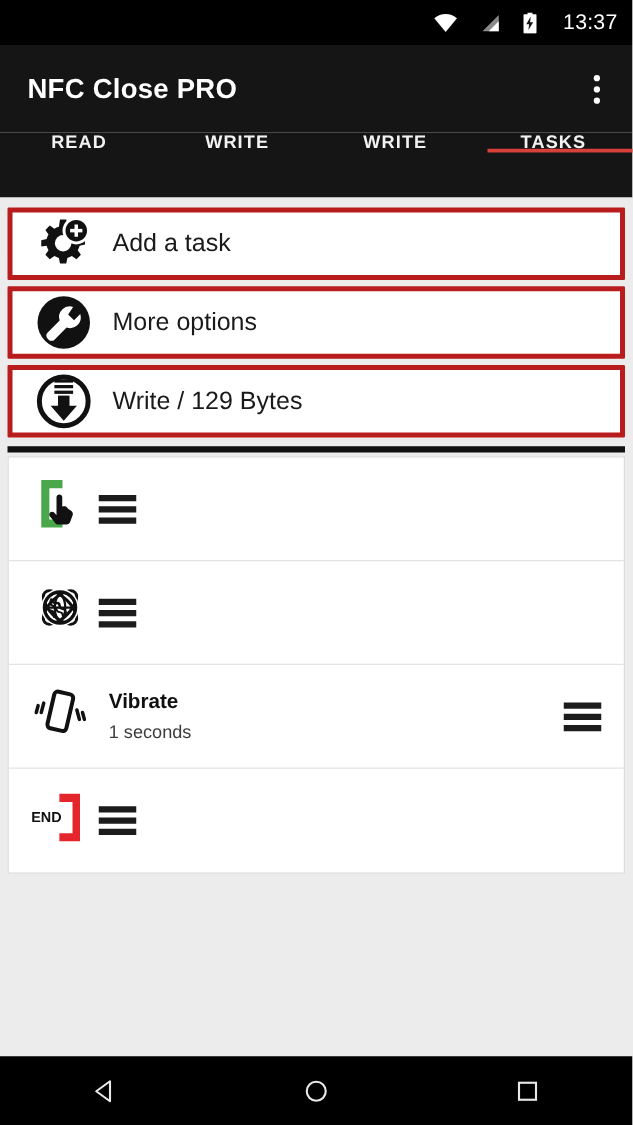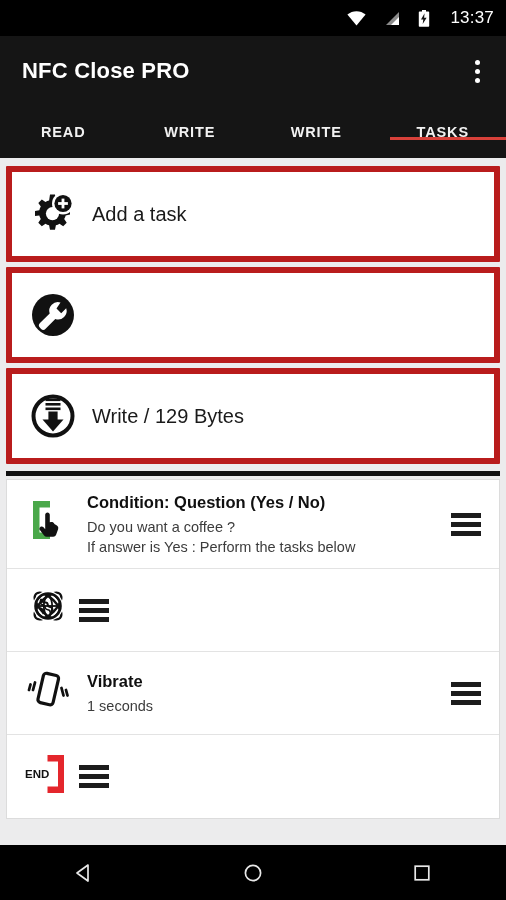--- a/index.html
+++ b/index.html
@@ -24,38 +24,38 @@
   .appbar {
     background:#151515; flex:0 0 70px;
     display:flex; align-items:center; justify-content:space-between;
     padding:0 22px;
   }
   .app-title { color:#fff; font-size:22px; font-weight:bold; letter-spacing:.2px; }
   .overflow { display:flex; flex-direction:column; gap:4px; padding:6px 4px; cursor:pointer; }
   .dot { width:5px; height:5px; border-radius:50%; background:#fff; }
 
   
-  .tabs { background:#151515; flex:0 0 52px; display:flex; align-items:center; }
+  .tabs { background:#151515; flex:0 0 52px; display:flex; align-items:flex-start; }
   .tab {
     flex:1; display:flex; align-items:center; justify-content:center;
     color:#f2f2f2; font-size:14.5px; font-weight:bold; letter-spacing:.9px;
     position:relative; cursor:pointer;
   }
   .tab.active::after {
     content:""; position:absolute; left:8%; right:-2%; bottom:0;
     height:3px; background:#d8413a;
   }
 
   
   .content { flex:1 1 auto; background:#ececed; overflow:hidden; }
 
   .card {
-    background:#fff; border:6px solid #b91c1c;
+    background:#fff; border:4px solid #b91c1c;
     margin:5px 6px; border-radius:1px;
-    display:flex; align-items:center; height:96px;
+    display:flex; align-items:center; height:58px;
     padding-left:14px; cursor:pointer;
   }
   .card:first-child { margin-top:8px; }
   .card-icon { width:54px; height:54px; flex:0 0 54px; display:flex; align-items:center; justify-content:center; }
   .card-label { font-size:20px; color:#1a1a1a; margin-left:12px; }
 
   .thick-sep { height:5px; background:#111; margin:7px 6px 0 6px; }
 
   .tasklist { background:#fff; border:1px solid #dcdcdc; margin:3px 6px 0 6px; }
   .task {
@@ -147,20 +147,21 @@
       <span class="card-label">Add a task</span>
     </div>
 
     <div class="card">
       <span class="card-icon">
         <svg width="48" height="48" viewBox="0 0 48 48">
           <circle cx="24" cy="24" r="21" fill="#111"></circle>
           <path d="M31.5 11.5a8.6 8.6 0 0 0-10.8 10.9L11 32.1a3.3 3.3 0 0 0 0 4.7l.9.9a3.3 3.3 0 0 0 4.7 0l9.7-9.7a8.6 8.6 0 0 0 10.9-10.8l-5 5-4.7-4.7z" fill="#fff"></path>
         </svg>
       </span>
+      <span class="card-label">More options</span>
     </div>
 
     <div class="card">
       <span class="card-icon">
         <svg width="50" height="50" viewBox="0 0 50 50">
           <circle cx="25" cy="25" r="19.5" fill="none" stroke="#111" stroke-width="4"></circle>
           <rect x="17.5" y="7.5" width="15" height="2.6" fill="#111"></rect>
           <rect x="17.5" y="12" width="15" height="2.6" fill="#111"></rect>
           <rect x="17.5" y="16.5" width="15" height="2.6" fill="#111"></rect>
           <rect x="20.4" y="20.5" width="9.2" height="8.5" fill="#111"></rect>
@@ -174,25 +175,20 @@
 
     <div class="tasklist">
 
       <div class="task">
         <span class="task-icon">
           <svg width="50" height="50" viewBox="0 0 50 50">
             <path d="M10 6h17v6.5H16.5v25H27V44H10z" fill="#4aa84a"></path>
             <path d="M24.5 17.5c1.3 0 2.3 1 2.3 2.3v7.4l1.2-.2c1.2-.2 2.4.3 3 1.3l.4.7 2.5 1.6c1.2.8 1.7 2.3 1.2 3.6l-2 5.5c-.4 1.2-1.6 2-2.9 2h-6.6c-1 0-1.9-.4-2.5-1.2l-4.2-5.4c-.8-1-.6-2.5.4-3.2 1-.8 2.4-.6 3.2.3l1.7 2V19.8c0-1.3 1-2.3 2.3-2.3z" fill="#111"></path>
           </svg>
         </span>
-        <div class="task-text">
-          <div class="task-title">Condition: Question (Yes / No)</div>
-          <div class="task-sub">Do you want a coffee ?
-If answer is Yes : Perform the tasks below</div>
-        </div>
         <span class="handle">
           <span></span>
           <span></span>
           <span></span>
         </span>
       </div>
 
       <div class="task">
         <span class="task-icon">
           <svg width="50" height="50" viewBox="0 0 50 50">

